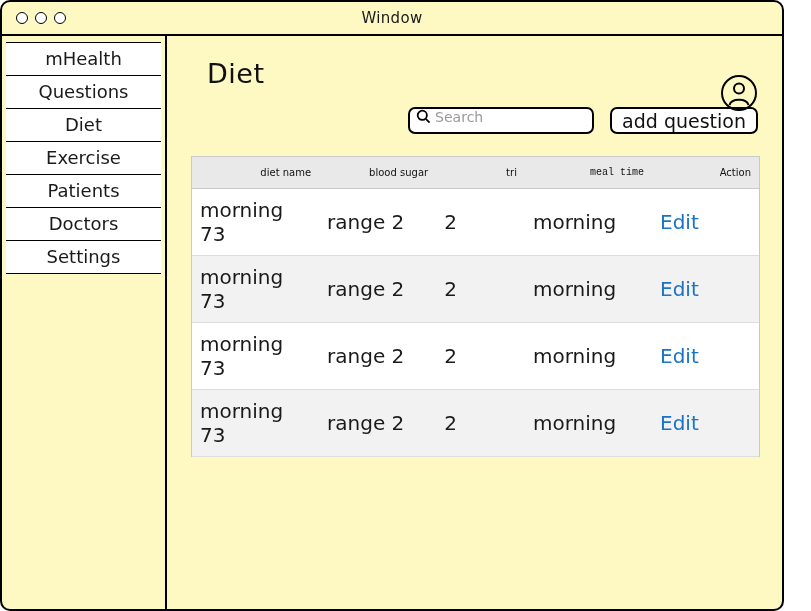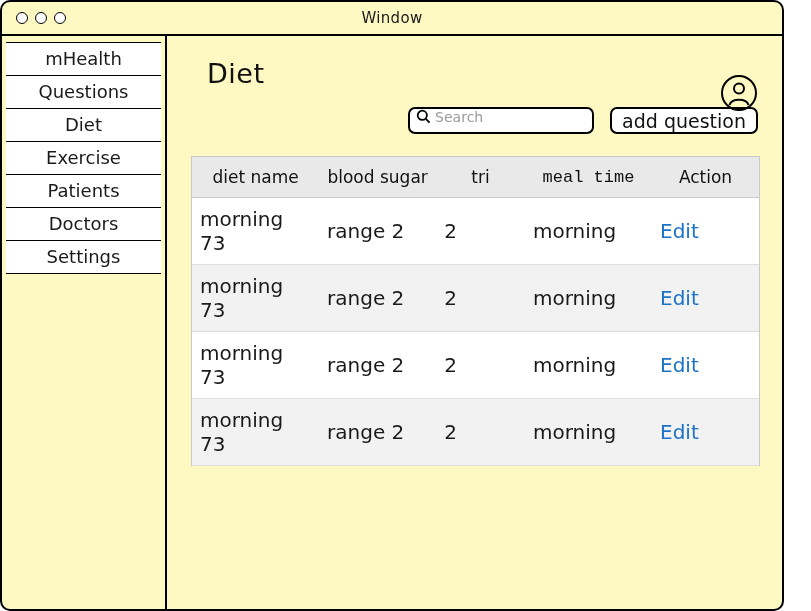--- a/index.html
+++ b/index.html
@@ -153,23 +153,23 @@
     border: 1.5px solid #c9c9c9;
     border-bottom: none;
   }
   table {
     width: 100%;
     border-collapse: collapse;
     table-layout: fixed;
   }
   thead th {
     background: #e9e9e9;
-    text-align: center;
+    text-align: right;
     font-weight: normal;
-    font-size: 17px;
+    font-size: 10px;
     color: #111111;
     padding: 10px 8px 10px 8px;
     border-bottom: 1.5px solid #c9c9c9;
   }
   tbody td {
     font-size: 20px;
     color: #1a1a1a;
     padding: 9px 8px;
     border-bottom: 1.5px solid #dddddd;
     background: #ffffff;

